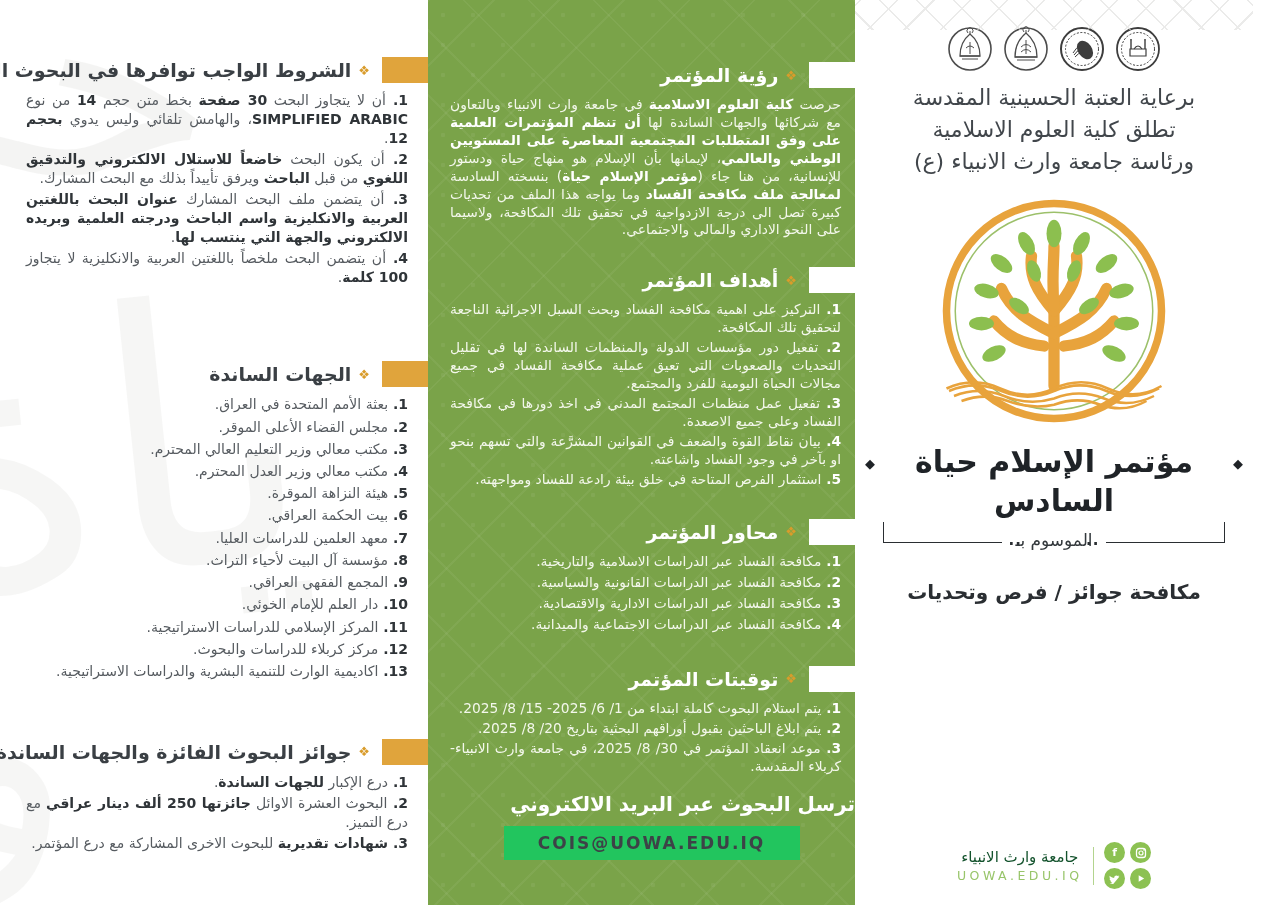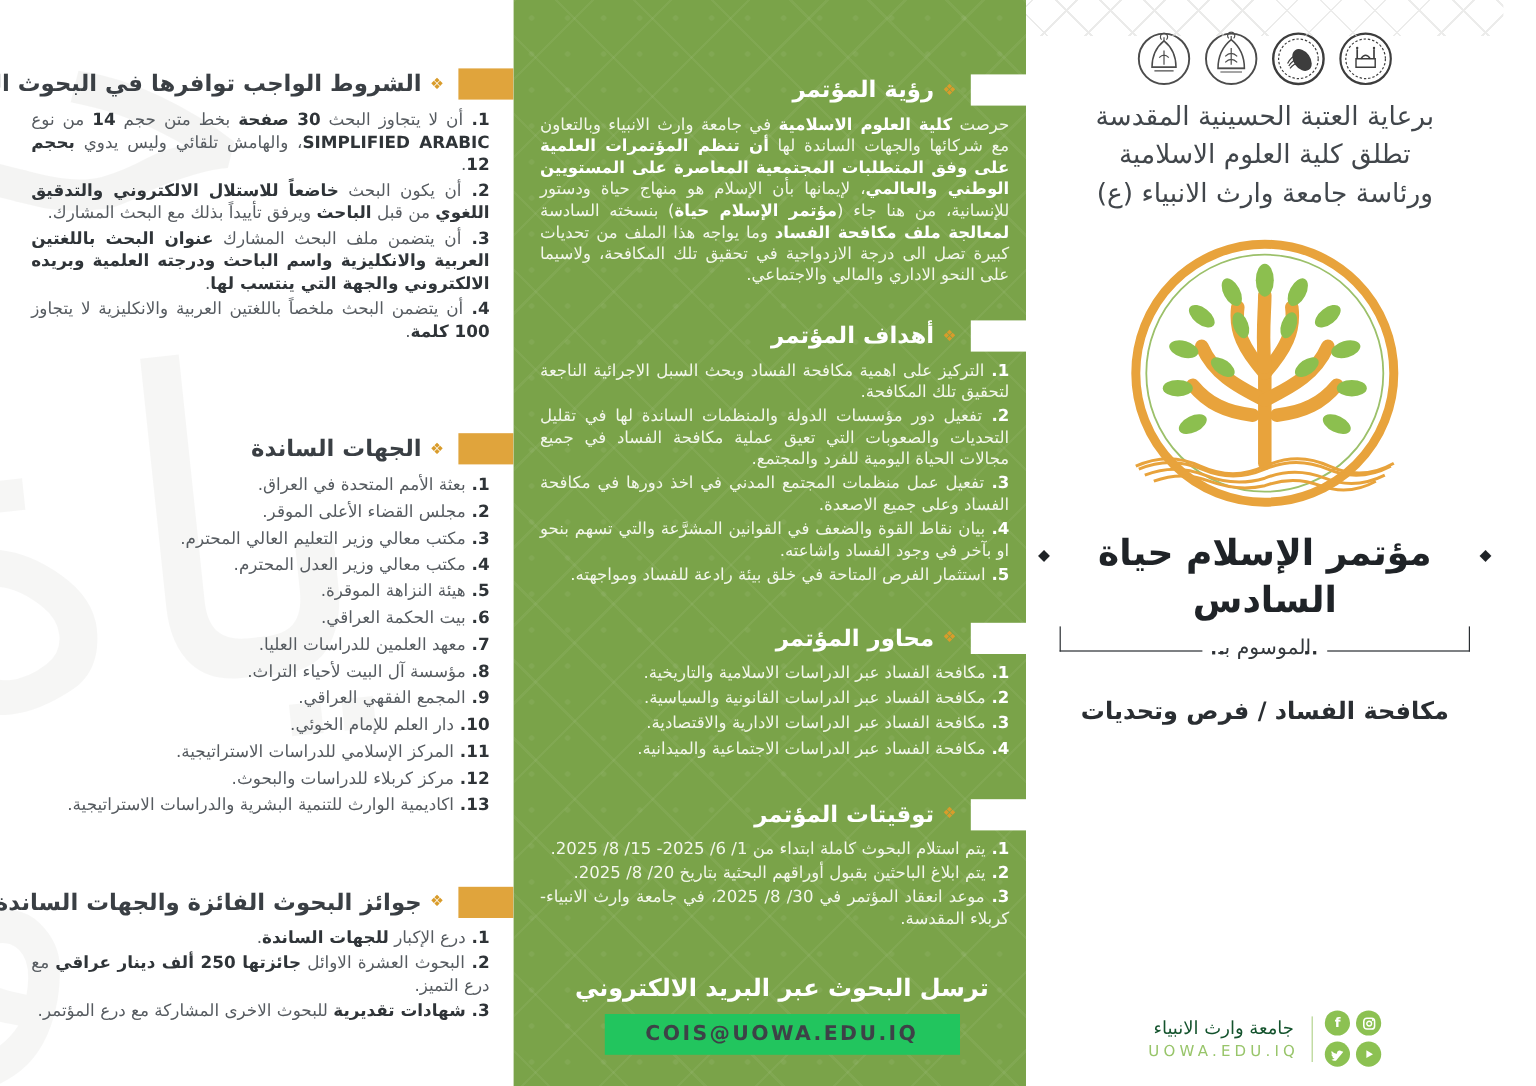--- a/index.html
+++ b/index.html
@@ -53,21 +53,21 @@
   .sec-conditions{margin-bottom:0;}
   .sec-supporters{margin-top:72px;}
   .sec-prizes{margin-top:56px;}
 
   
   .mid-pad{position:absolute;inset:0;padding:60px 0 0 20px;}
   .mid-pad .sec-body{padding:0 14px 0 2px;}
   .sec-goals{margin-top:26px;}
   .sec-axes{margin-top:28px;}
   .sec-timings{margin-top:30px;}
-  .submit-block{margin-top:35px;text-align:center;padding-left:0;}
+  .submit-block{margin-top:16px;text-align:right;padding-left:0;}
   .submit-label{color:#fff;font-weight:bold;font-size:20px;direction:rtl;}
   .email-box{margin:10px auto 0 auto;width:296px;height:34px;background:#22c55e;
      display:flex;align-items:center;justify-content:center;}
   .email-text{direction:ltr;font-weight:bold;font-size:17px;letter-spacing:2px;color:#3d4247;}
 
   
   .logos-row{display:flex;justify-content:center;gap:10px;margin-top:26px;}
   .patronage{margin-top:10px;text-align:center;direction:rtl;
      font-size:22px;line-height:1.45;color:#41464b;font-weight:500;}
   .tree-wrap{display:flex;justify-content:center;margin-top:18px;}
@@ -306,21 +306,21 @@
 
     <div class="callig-wrap">
       <span class="cdiamond cd-l">◆</span>
       <span class="cdiamond cd-r">◆</span>
       <div class="callig-text">مؤتمر الإسلام حياة السادس</div>
       <div class="bracket-zone">
         <div class="bkt bkt-r"></div>
         <div class="bkt bkt-l"></div>
         <div class="mawsum">الموسوم بـ</div>
       </div>
-      <div class="tagline">مكافحة الفساد / فرص وتحديات</div>
+      <div class="tagline">مكافحة جوائز / فرص وتحديات</div>
     </div>
 
     <div class="rfooter">
       <div class="sgrid">
         <span class="sico">
           <svg width="12" height="12" viewBox="0 0 12 12">
               <rect x="1.5" y="1.5" width="9" height="9" rx="2.6" fill="none" stroke="#fff" stroke-width="1.3"></rect>
               <circle cx="6" cy="6" r="2" fill="none" stroke="#fff" stroke-width="1.2"></circle>
               <circle cx="9" cy="3" r=".8" fill="#fff"></circle>
             </svg>

